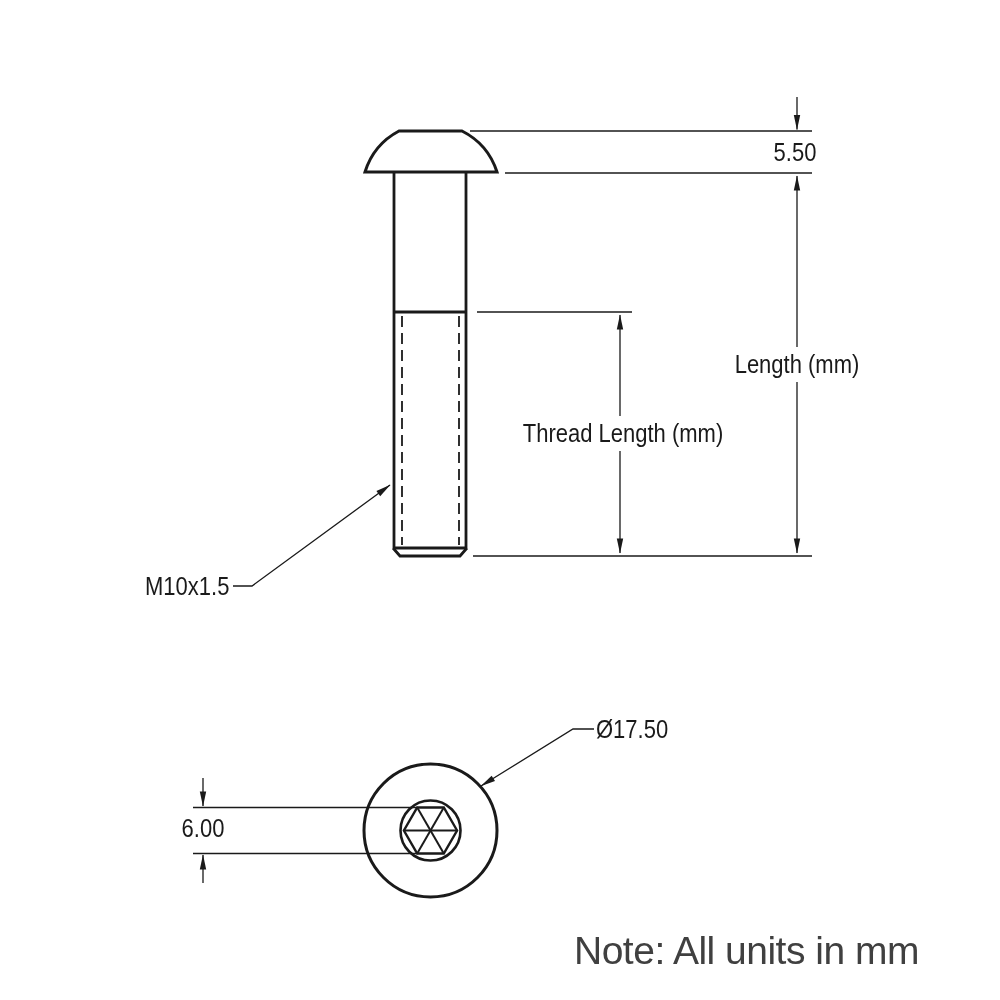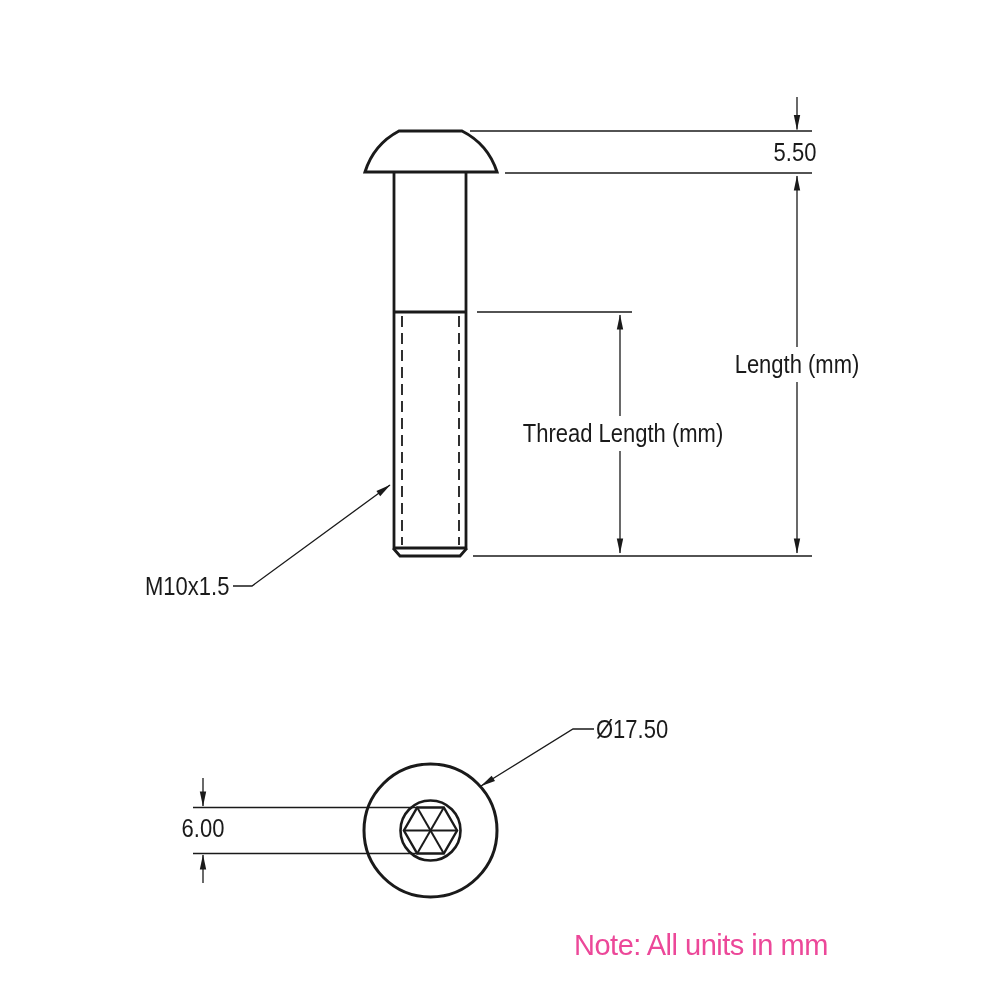--- a/index.html
+++ b/index.html
@@ -9,21 +9,21 @@
   }
   .stage{position:absolute;left:0;top:0;width:1000px;height:836px;text-align:center;}
   svg{position:absolute;left:0;top:0;}
   .dim-label{
     position:absolute;color:#1a1a1a;font-size:25px;line-height:1;
     white-space:nowrap;transform-origin:center center;
   }
   .centered{transform:translate(-50%,-50%) scaleX(0.88);}
   .left-anchored{transform:translateY(-50%) scaleX(0.88);transform-origin:left center;}
   .note-label{
-    position:absolute;color:#ec4899;font-size:29px;line-height:1.2;
+    position:absolute;color:#404040;font-size:39px;line-height:1.2;
     white-space:nowrap;letter-spacing:-0.5px;
   }
 </style>
 </head>
 <body>
 
 <div class="stage">
 
   <svg width="1000" height="1000" viewBox="0 0 1000 1000">
     <defs>

